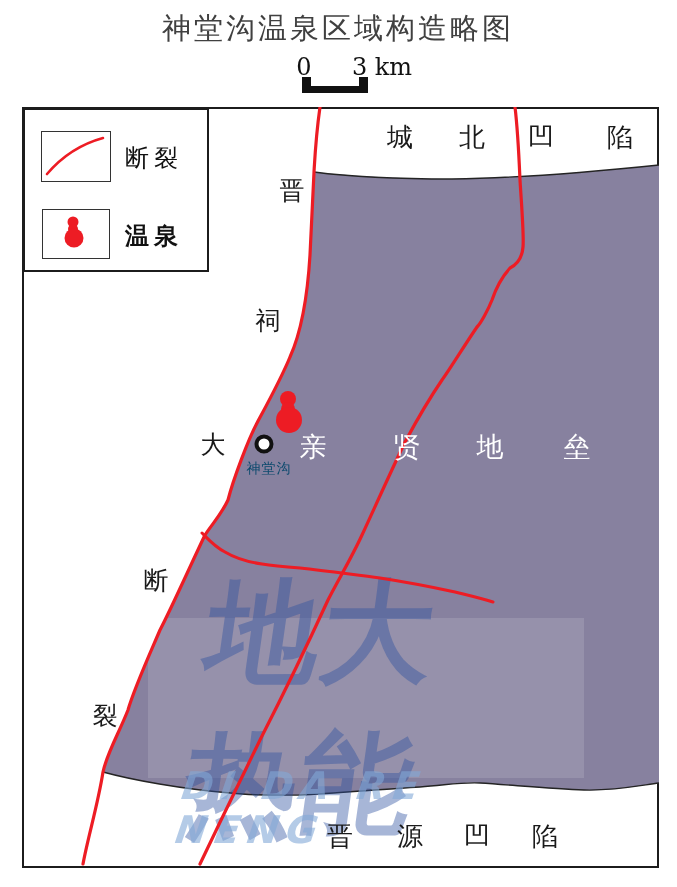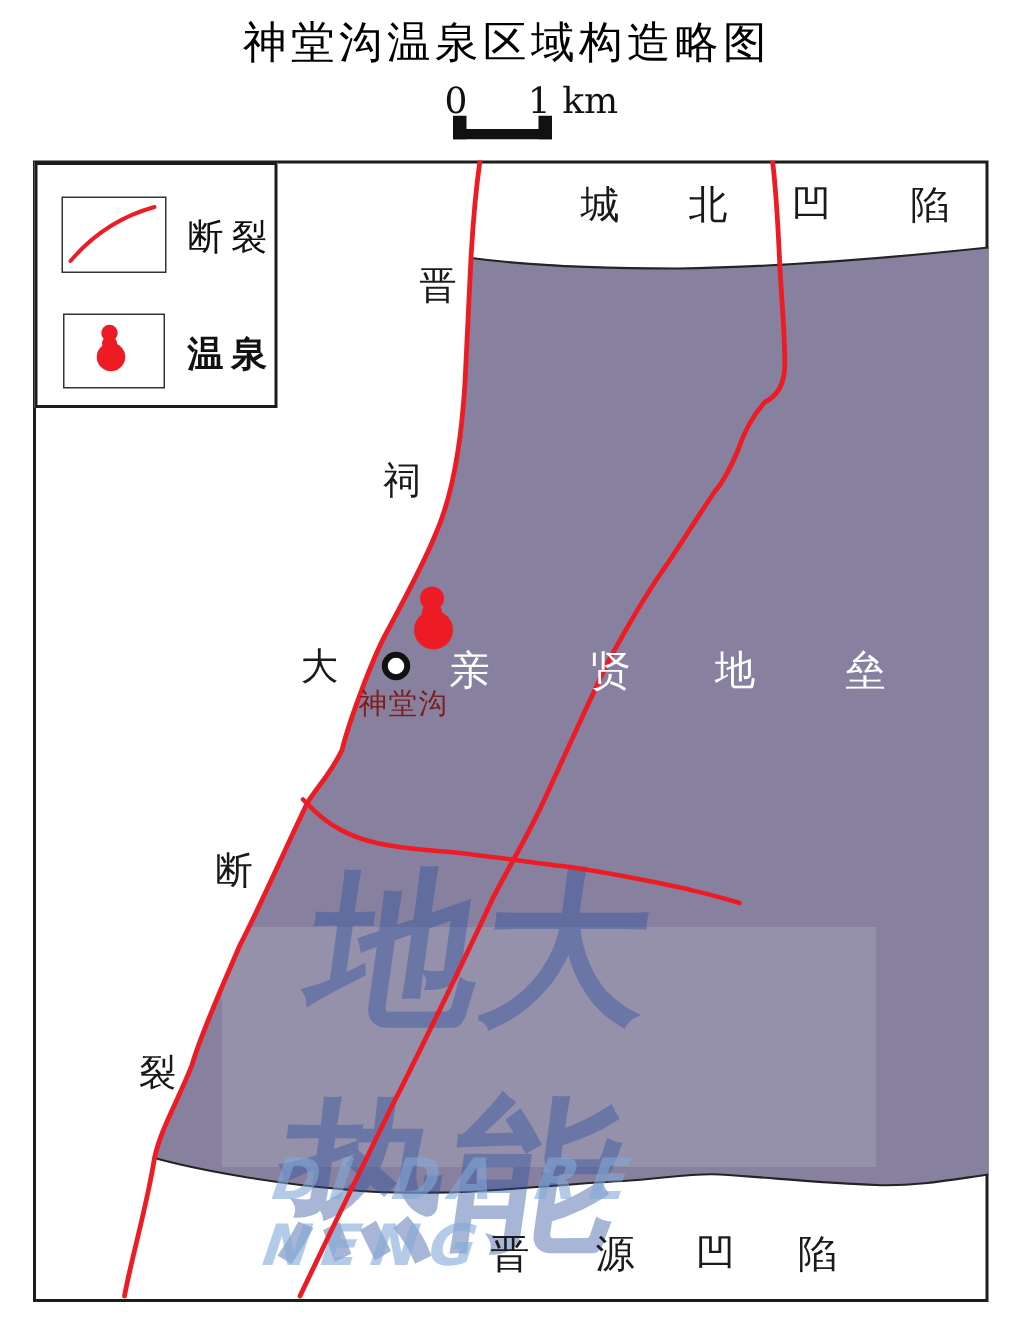--- a/index.html
+++ b/index.html
@@ -1,59 +1,59 @@
 <!DOCTYPE html>
 <html><head>
 <meta charset="utf-8">
 <style>
   html,body{margin:0;padding:0;background:#fff;width:677px;height:887px;overflow:hidden;}
   body{position:relative;font-family:"DejaVu Serif","Liberation Serif",serif;}
   .abs{position:absolute;}
   .ctr{transform:translate(-50%,-50%);white-space:nowrap;}
 
   
-  #title{left:338px;top:29px;font-size:29px;letter-spacing:3px;color:#000000;}
+  #title{left:338px;top:29px;font-size:29px;letter-spacing:3px;color:#404040;}
   .scale-num{font-size:24px;color:#111;}
 
   
   #map-frame{left:22px;top:107px;width:633px;height:757px;border:2px solid #1c1c1c;background:#fff;}
   #map-svg-bg,#map-svg-fg{left:22px;top:107px;width:637px;height:761px;}
 
   
-  #legend{left:23px;top:108px;width:162px;height:164px;border:2px solid #1c1c1c;background:#fff;box-sizing:border-box;}
+  #legend{left:23px;top:108px;width:186px;height:164px;border:2px solid #1c1c1c;background:#fff;box-sizing:border-box;}
   .legend-swatch{position:absolute;border:1.6px solid #333;background:#fff;}
   #legend-fault-box{left:16px;top:21px;width:68px;height:49px;}
   #legend-spring-box{left:17px;top:99px;width:66px;height:48px;}
   .legend-label{position:absolute;font-size:24px;letter-spacing:5px;color:#111;}
   #legend-fault-label{left:100px;top:32px;}
   #legend-spring-label{left:100px;top:110px;font-weight:bold;}
 
   
   .cn{font-size:26px;color:#1a1a1a;}
   .cn-white{font-size:27px;color:#ffffff;}
   .cn-fault{font-size:25px;color:#1a1a1a;}
-  #spring-site-label{font-size:19px;color:#7f1d1d;letter-spacing:1px;}
+  #spring-site-label{font-size:14px;color:#0c4a6e;letter-spacing:1px;}
 
   
   #wm-cn{left:357px;top:709px;font-size:112px;font-weight:bold;letter-spacing:2px;
          color:rgba(45,80,160,0.42);transform:translate(-50%,-50%) skewX(-8deg);
          font-family:"DejaVu Sans","Liberation Sans",sans-serif;z-index:30;}
   #wm-latin{left:345px;top:808px;font-size:38px;font-weight:bold;font-style:italic;letter-spacing:7px;
             color:rgba(130,168,215,0.60);transform:translate(-50%,-50%) skewX(-8deg);
             font-family:"DejaVu Sans","Liberation Sans",sans-serif;z-index:30;}
 
   .z10{z-index:10;} .z40{z-index:40;} .z50{z-index:50;}
 </style>
 </head>
 <body>
 
 <div class="abs ctr" id="title">神堂沟温泉区域构造略图</div>
 
 <div class="abs ctr scale-num" style="left:304px;top:67px;">0</div>
-<div class="abs ctr scale-num" style="left:382px;top:67px;">1 km</div>
+<div class="abs ctr scale-num" style="left:382px;top:67px;">3 km</div>
 <svg class="abs" style="left:302px;top:77px;" width="66" height="16">
   <rect x="0" y="0" width="9" height="16" fill="#111"></rect>
   <rect x="57" y="0" width="9" height="16" fill="#111"></rect>
   <rect x="0" y="9" width="66" height="7" fill="#111"></rect>
 </svg>
 
 <div class="abs" id="map-frame"></div>
 
 <svg class="abs z10" id="map-svg-bg" viewBox="0 0 637 761">
   <path fill="#87819f" d="M292,65 C290,108 289,128 288,148 C285,198 277,230 268,250 C259,272 243,301 235,316 C226,333 211,373 206,393 C199,408 190,417 183,428 C170,455 150,500 138,523 C126,551 112,582 106,603 C97,626 85,646 81,665 C110,673 160,682 208,686 C235,689 255,688 278,688 C310,687 360,682 398,680 C425,678 440,675 458,676 C490,678 530,682 562,683 C590,684 615,679 637,676 L637,58 C580,64 500,71 430,72 C380,72 330,69 292,65 Z"></path>

